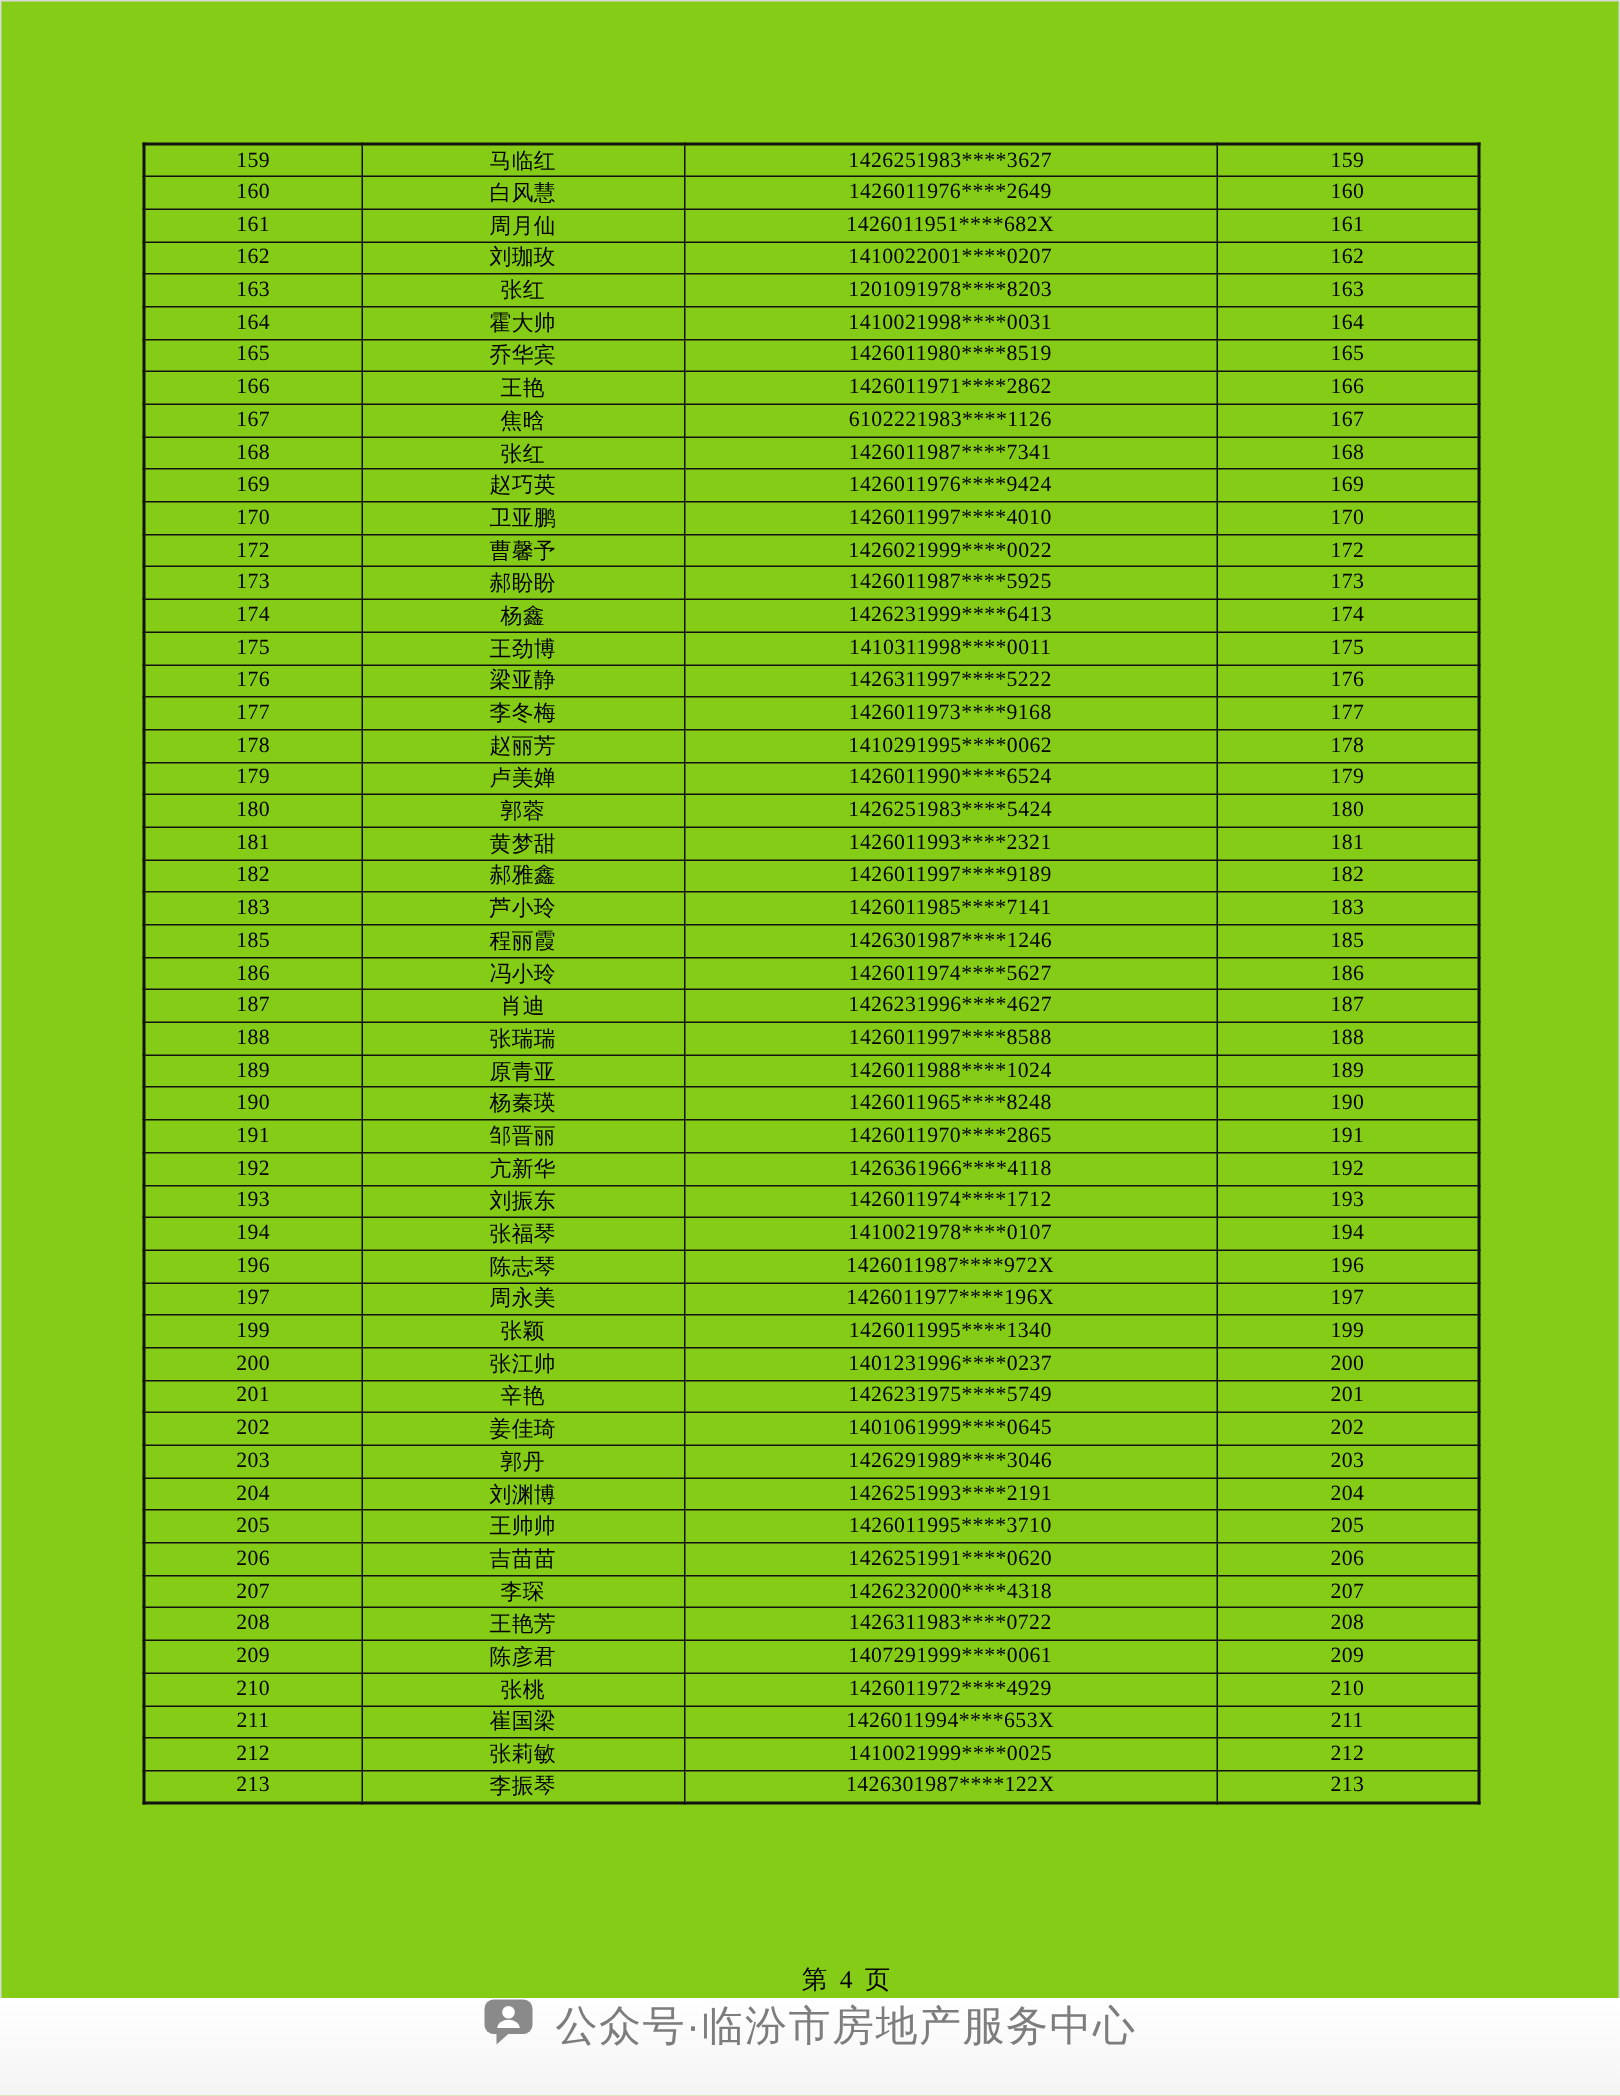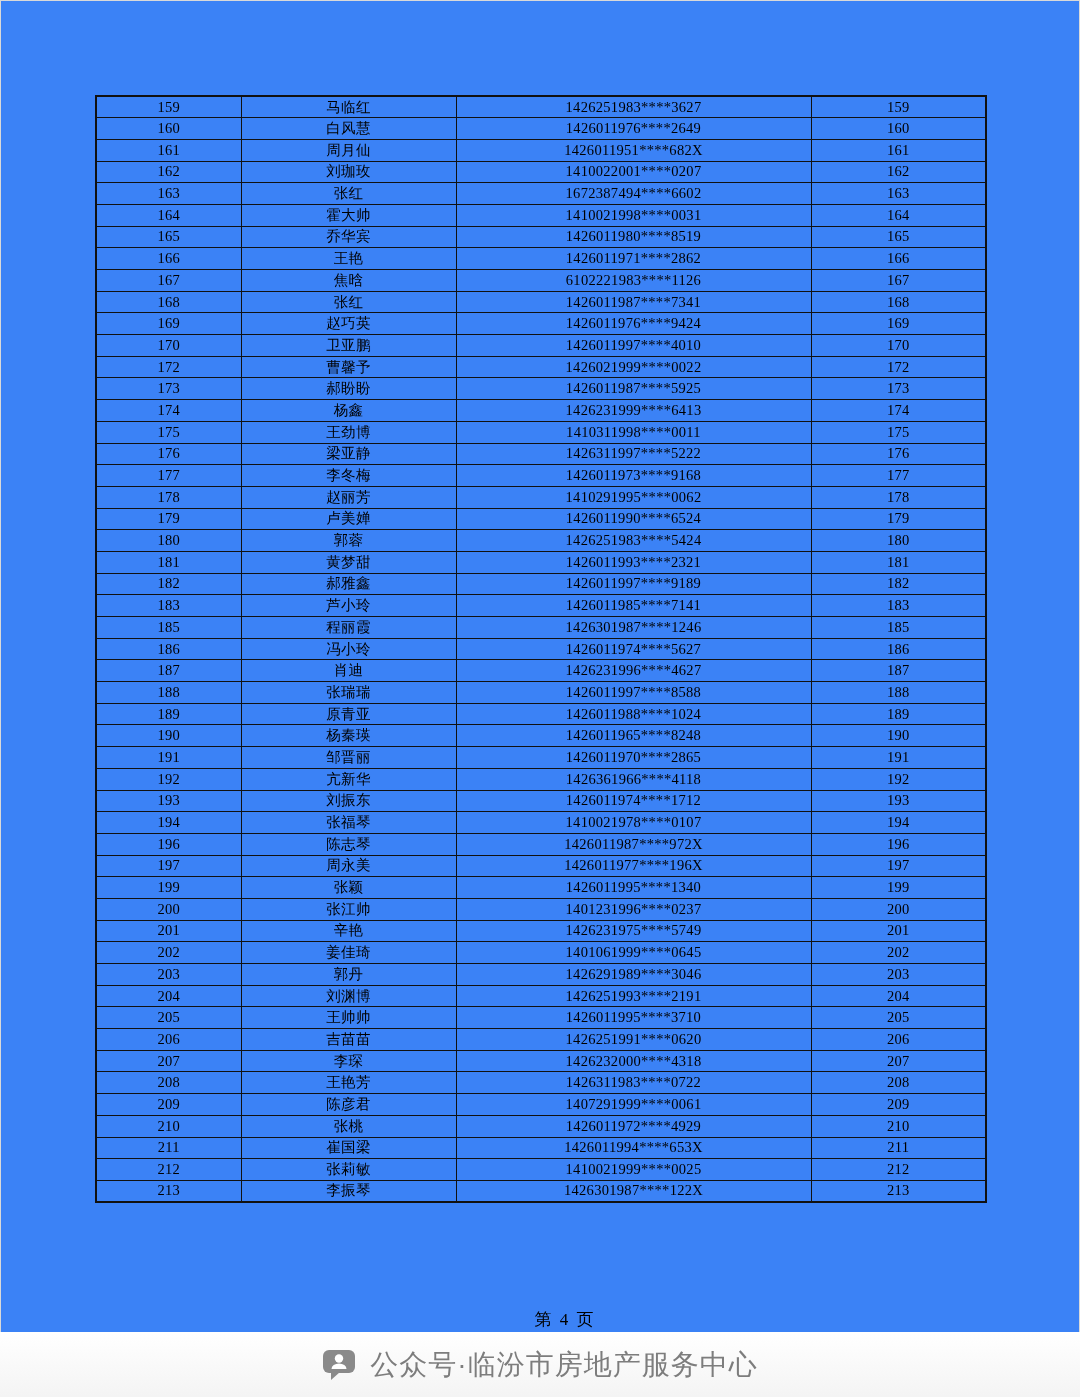--- a/index.html
+++ b/index.html
@@ -6,21 +6,21 @@
   html, body { width: 1080px; height: 1397px; background: #ffffff; }
   body {
     font-family: "Liberation Serif", "DejaVu Serif", serif;
     color: #000000;
     position: relative;
     overflow: hidden;
   }
   .page {
     position: absolute;
     inset: 0;
-    background: #3b82f6;
+    background: #84cc16;
     box-shadow: inset 0 0 0 1px #d9d9d9;
   }
   table.roster {
     position: absolute;
     left: 95px;
     top: 95px;
     width: 890px;
     border-collapse: collapse;
     table-layout: fixed;
     border: 2px solid #111111;
@@ -46,21 +46,21 @@
     letter-spacing: 2px;
     margin-left: 25px;
   }
   .footer-bar {
     position: absolute;
     top: 1332px;
     left: 0;
     width: 100%;
     height: 65px;
     display: flex;
-    align-items: center;
+    align-items: flex-start;
     justify-content: center;
     gap: 12px;
     background: linear-gradient(#ffffff, #f4f4f4);
   }
   .footer-bar .wm-text {
     font-family: "Liberation Sans", "DejaVu Sans", sans-serif;
     font-size: 28px;
     color: #7d7d7d;
     letter-spacing: 1px;
   }
@@ -103,21 +103,21 @@
   <tr>
     <td>162</td>
     <td>刘珈玫</td>
     <td>1410022001****0207</td>
     <td>162</td>
   </tr>
 
   <tr>
     <td>163</td>
     <td>张红</td>
-    <td>1672387494****6602</td>
+    <td>1201091978****8203</td>
     <td>163</td>
   </tr>
 
   <tr>
     <td>164</td>
     <td>霍大帅</td>
     <td>1410021998****0031</td>
     <td>164</td>
   </tr>
 

